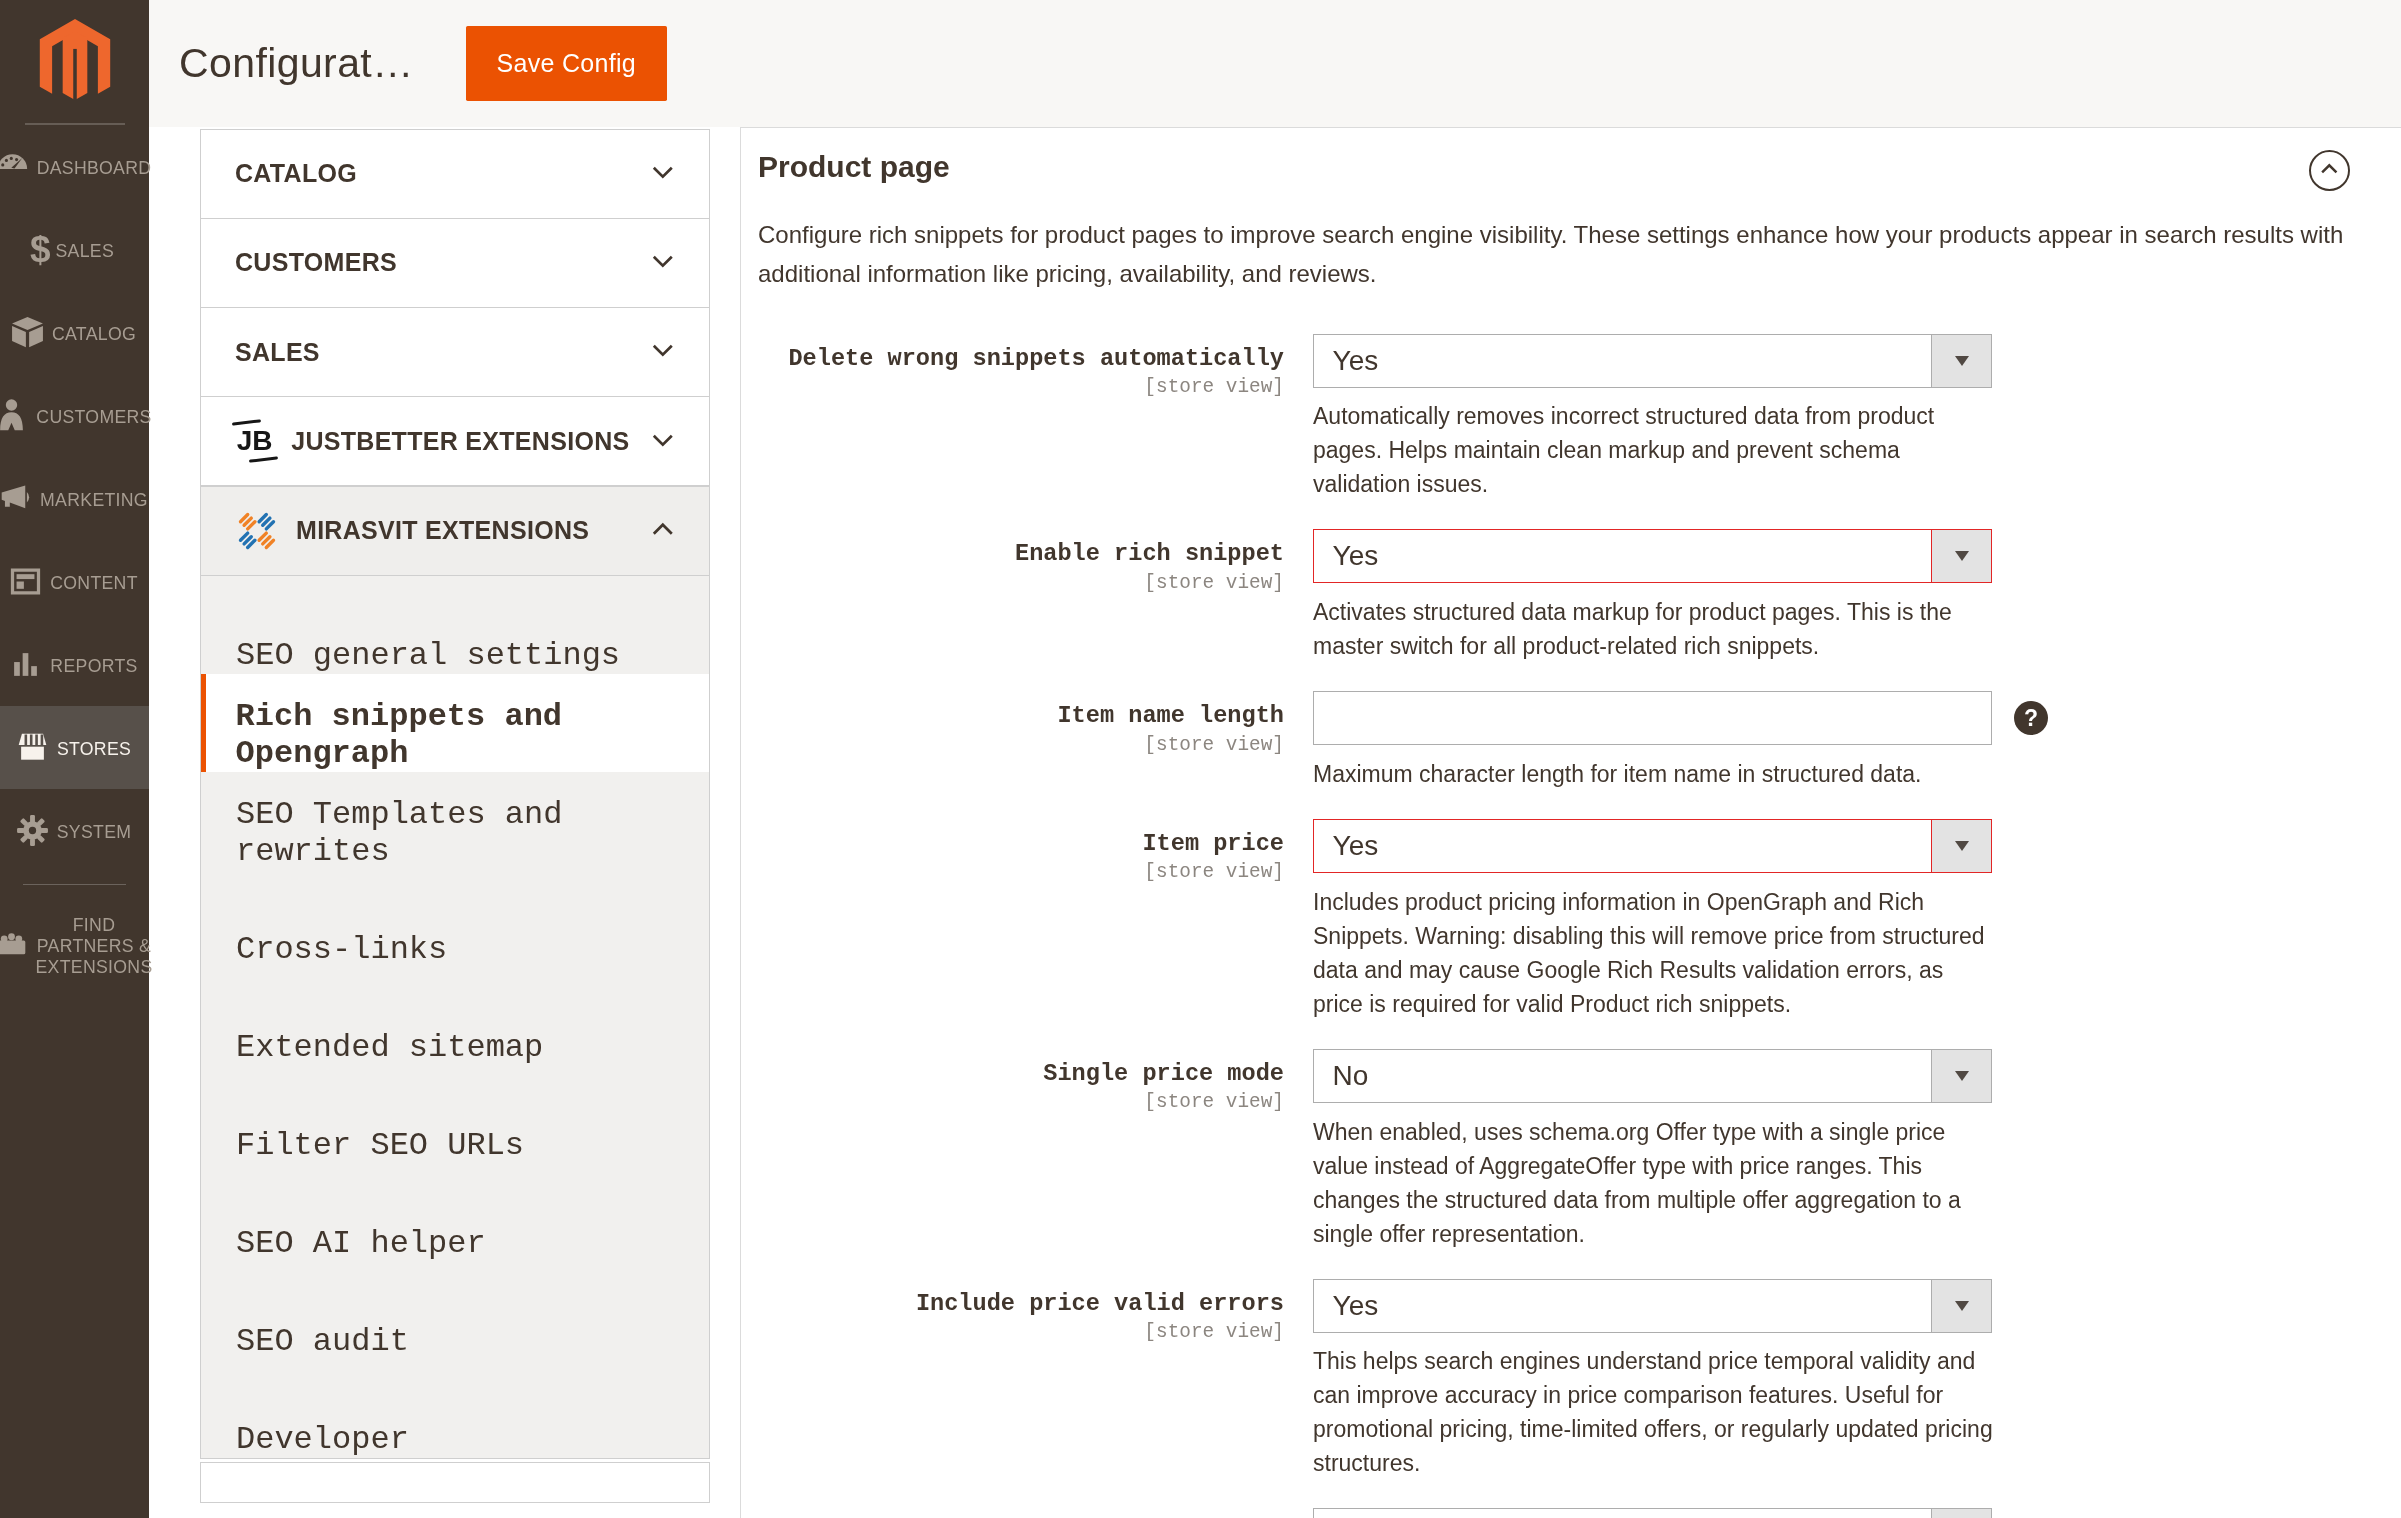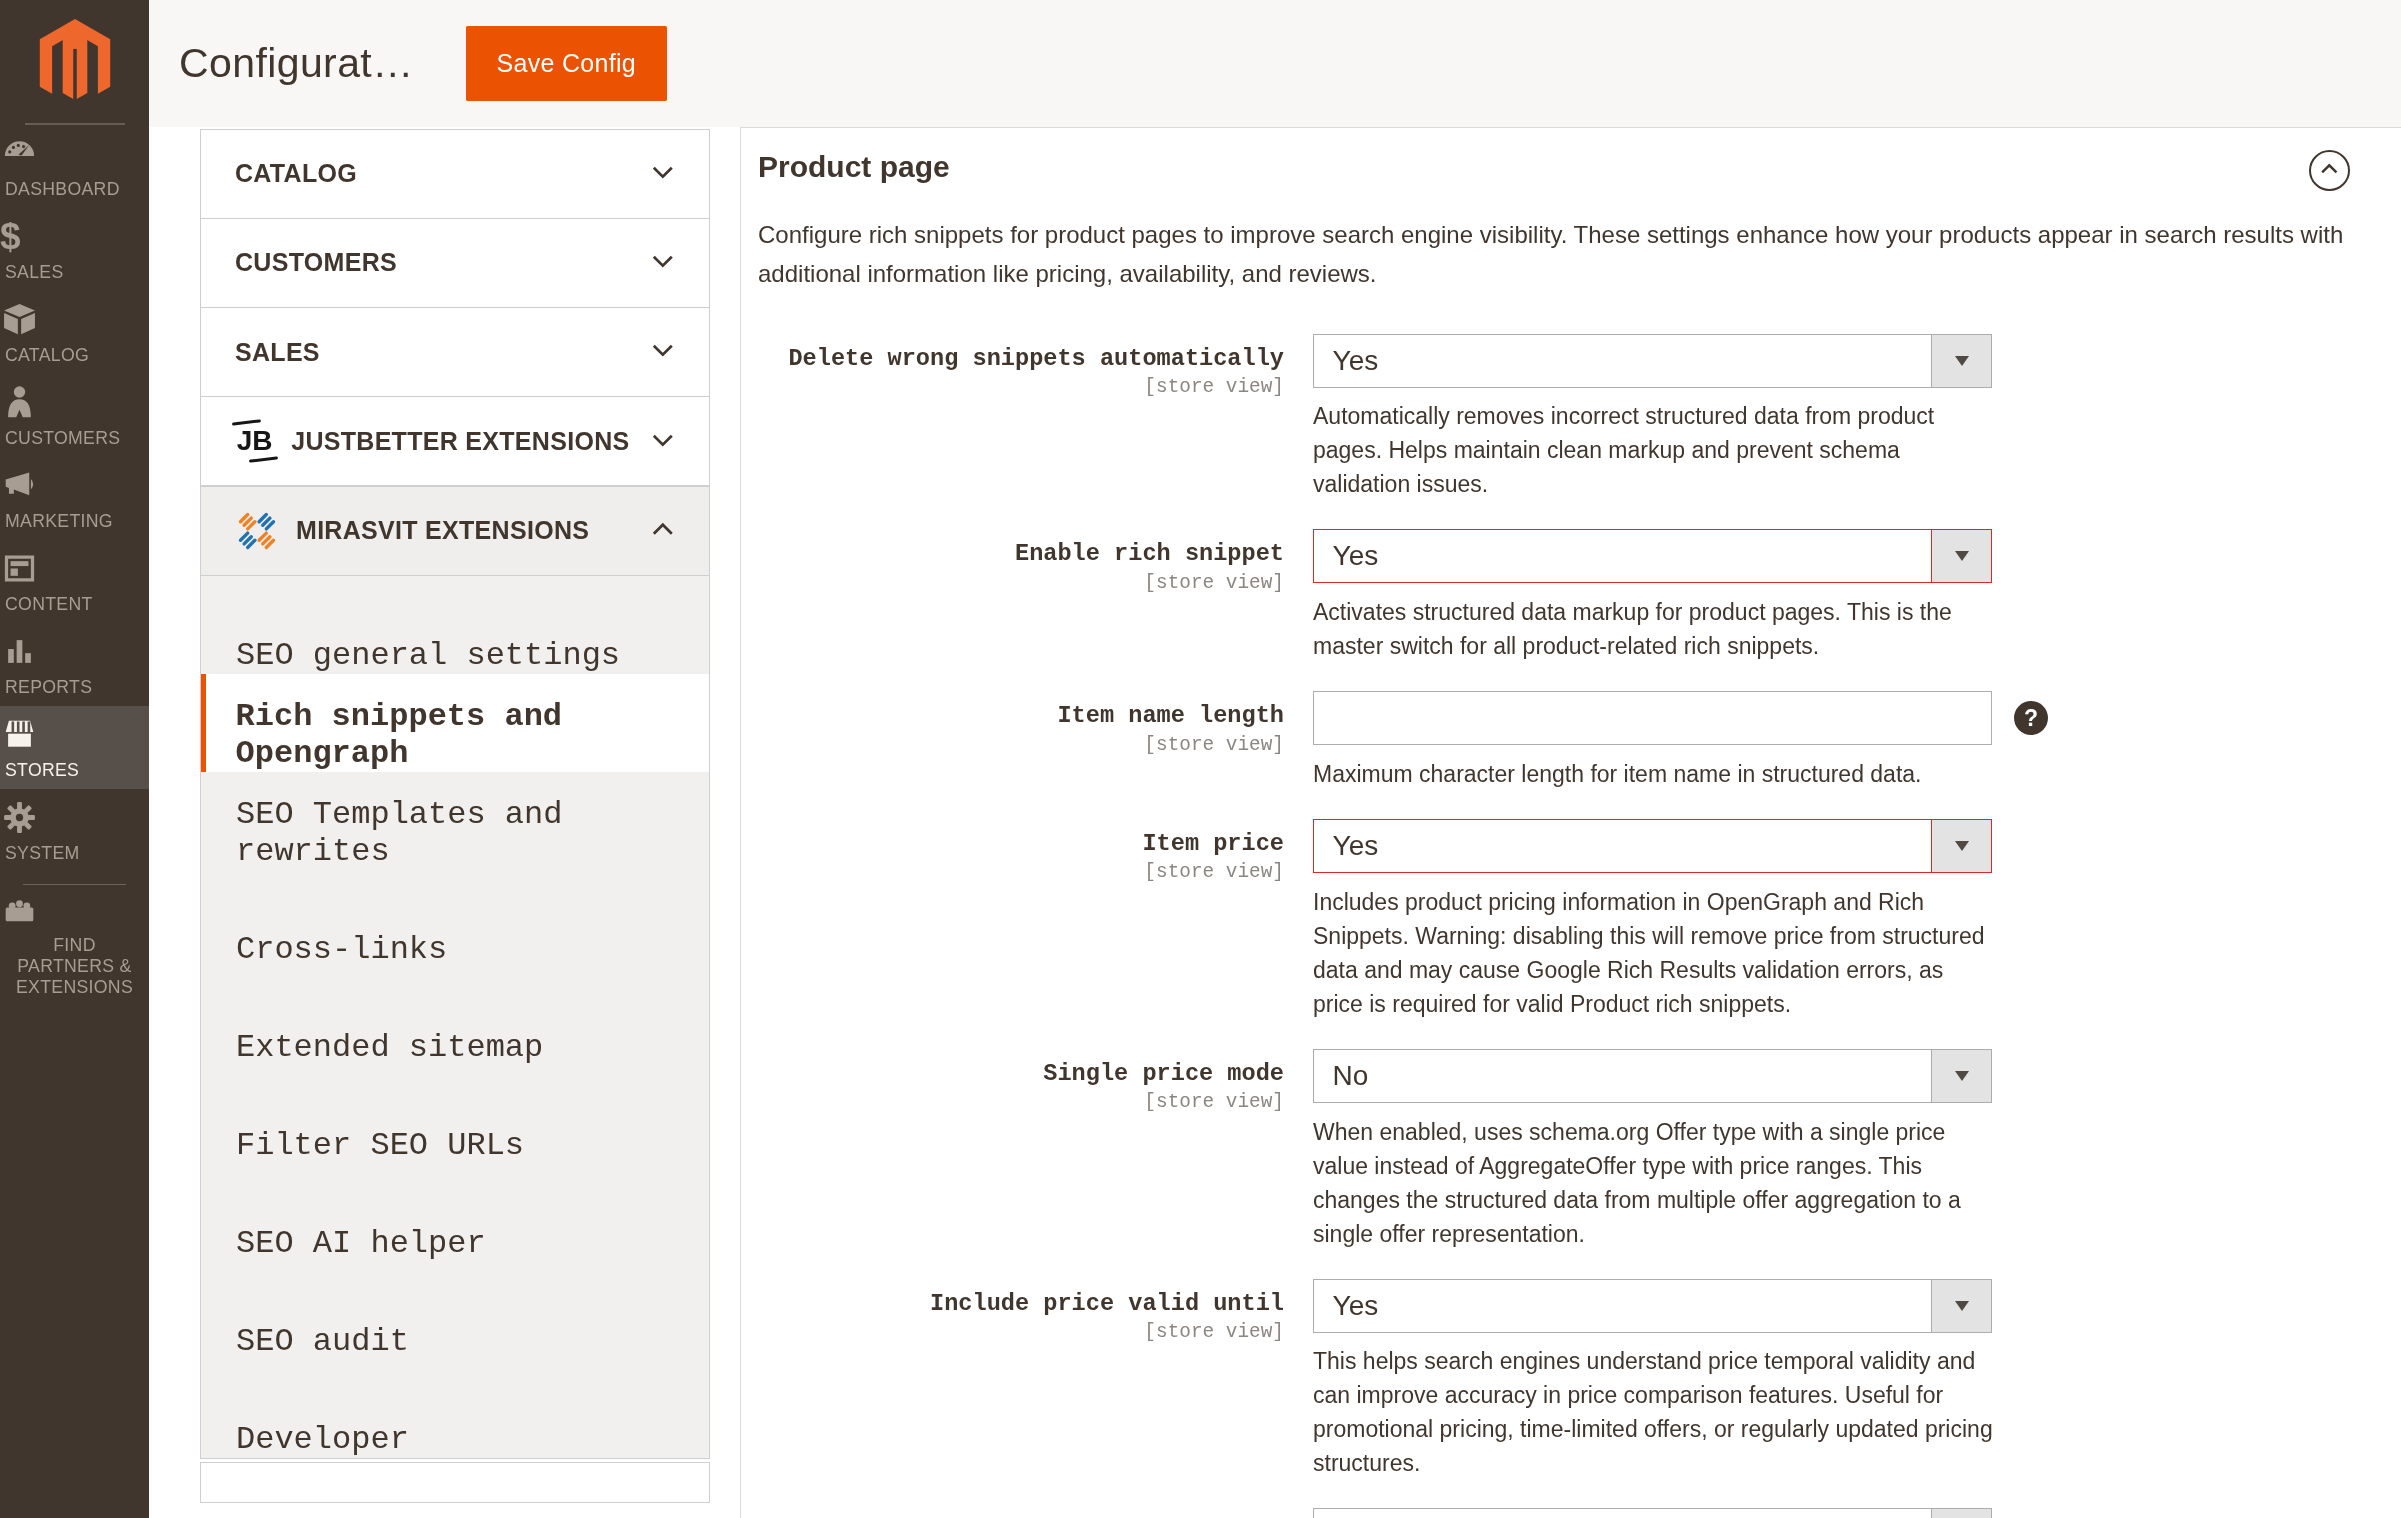--- a/index.html
+++ b/index.html
@@ -2,21 +2,21 @@
 <html style="font-size:13.5px"><head>
 <meta charset="utf-8">
 <style>
   html,body{margin:0;padding:0;background:#fff;font-family:"Liberation Sans","DejaVu Sans",sans-serif;}
   .app{width:2401px;height:1518px;overflow:hidden;display:flex;background:#fff;position:relative;}
 
   
   .sidebar{width:149px;flex-shrink:0;background:#41362d;display:flex;flex-direction:column;}
   .logo{height:125px;display:flex;align-items:center;justify-content:center;position:relative;cursor:pointer;}
   .logo::after{content:"";position:absolute;bottom:0;left:24.5px;width:100px;height:1.7px;background:#665d55;}
-  .sb-item{height:83px;display:flex;flex-direction:column;align-items:flex-start;justify-content:center;cursor:pointer;}
+  .sb-item{height:83px;display:flex;flex-direction:row;align-items:center;justify-content:center;cursor:pointer;}
   .sb-item .icn{height:41px;display:flex;align-items:center;justify-content:center;}
   .sb-item svg{fill:#a79d92;}
   .sb-label{font-size:17.7px;color:#a79d92;margin-top:4.2px;letter-spacing:0.3px;text-align:center;line-height:21px;padding:0 5px;}
   .sb-item.active{background:#57504a;}
   .sb-item.active .sb-label{color:#f7f2ec;}
   .sb-item.active svg{fill:#f7f2ec;}
   .sb-divider{width:103px;border-top:0.8px solid #6b635c;margin:11.8px auto 6.8px;}
   .sb-item.partners{height:106px;}
   .dollar{font-size:37px;font-weight:700;color:#a79d92;line-height:39px;}
 
@@ -417,21 +417,21 @@
                 <span class="sarrow">
                     <i class="tri"></i>
                   </span>
               </div>
               <div class="fhelp">When enabled, uses schema.org Offer type with a single price value instead of AggregateOffer type with price ranges. This changes the structured data from multiple offer aggregation to a single offer representation.</div>
             </div>
           </div>
 
           <div class="frow">
             <div class="flabel">
-              <div class="flabel-main">Include price valid until</div>
+              <div class="flabel-main">Include price valid errors</div>
               <div class="fscope">[store view]</div>
             </div>
             <div class="fctrl">
               <div class="fselect">
                 <span class="sval">Yes</span>
                 <span class="sarrow">
                     <i class="tri"></i>
                   </span>
               </div>
               <div class="fhelp">This helps search engines understand price temporal validity and can improve accuracy in price comparison features. Useful for promotional pricing, time-limited offers, or regularly updated pricing structures.</div>

